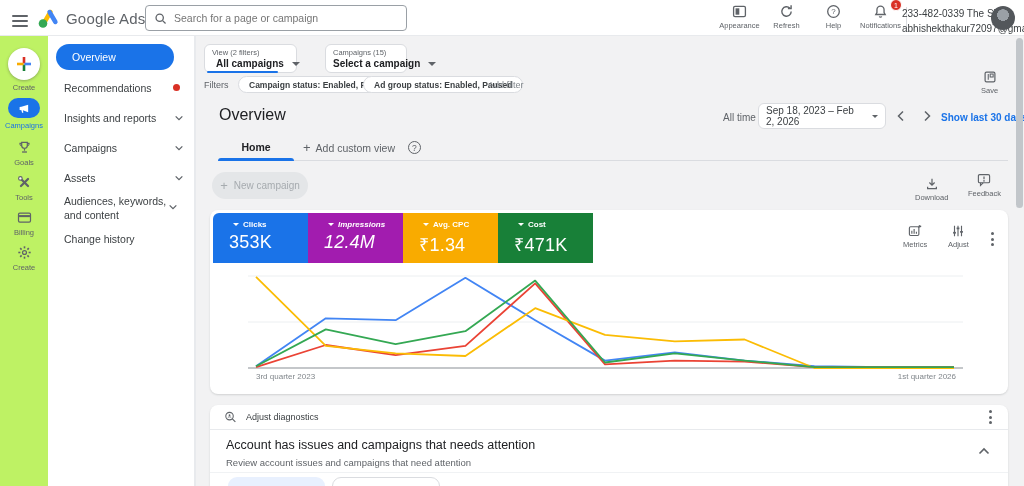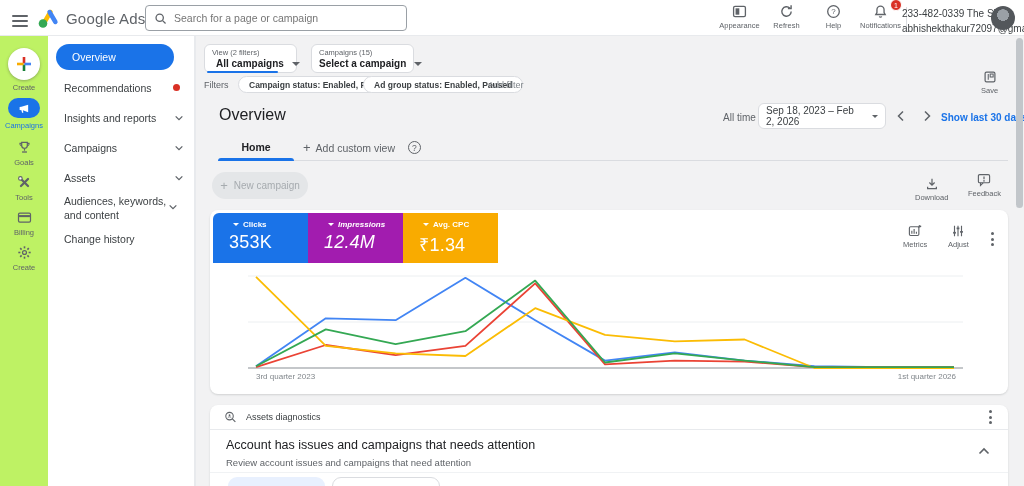--- a/index.html
+++ b/index.html
@@ -260,21 +260,21 @@
     <div class="dd-value">
       <svg width="10" height="10" viewBox="0 0 12 12">
           <path d="M1.5 6.2 6 2.2l4.5 4V11h-9z" fill="none" stroke="#3c4043" stroke-width="1.3"></path>
         </svg>
       <span>All campaigns</span>
       <span class="caret"></span>
     </div>
     <div class="blue-underline"></div>
   </div>
 
-  <div class="dd-box" style="left:115px;top:8px;width:103px">
+  <div class="dd-box" style="left:129px;top:8px;width:82px">
     <div class="dd-label">Campaigns (15)</div>
     <div class="dd-value">
       <span>Select a campaign</span>
       <span class="caret"></span>
     </div>
   </div>
 
   <div class="icon-col" style="position:absolute;left:785px;top:34px">
     <svg width="14" height="14" viewBox="0 0 16 16">
       <rect x="2.4" y="2.4" width="11.2" height="11.2" rx="1.6" fill="none" stroke="#5f6368" stroke-width="1.4"></rect>
@@ -353,20 +353,27 @@
           <span>Impressions</span>
         </div>
       <div class="sc-val">12.4M</div>
     </div>
     <div class="scorecard" style="background: rgb(249, 171, 0);">
       <div class="sc-head">
           <span class="caret sm white"></span>
           <span>Avg. CPC</span>
         </div>
       <div class="sc-val">₹1.34</div>
+    </div>
+    <div class="scorecard" style="background: rgb(24, 128, 56);">
+      <div class="sc-head">
+          <span class="caret sm white"></span>
+          <span>Cost</span>
+        </div>
+      <div class="sc-val">₹471K</div>
     </div>
   </div>
 
   <div class="icon-col abs" style="left:693px;top:14px">
     <svg width="14" height="14" viewBox="0 0 16 16">
       <rect x="1.6" y="3.2" width="10.8" height="10" rx="1.4" fill="none" stroke="#5f6368" stroke-width="1.3"></rect>
       <line x1="4.4" y1="11" x2="4.4" y2="7.8" stroke="#5f6368" stroke-width="1.3"></line>
       <line x1="7" y1="11" x2="7" y2="5.8" stroke="#5f6368" stroke-width="1.3"></line>
       <line x1="9.6" y1="11" x2="9.6" y2="8.8" stroke="#5f6368" stroke-width="1.3"></line>
       <path d="M13.4 1v3.4M11.7 2.7h3.4" stroke="#5f6368" stroke-width="1.2"></path>
@@ -408,21 +415,21 @@
 </div>
 
 <div class="diag-card">
   <div class="diag-head">
     <svg width="13" height="13" viewBox="0 0 16 16">
       <circle cx="6.8" cy="6.3" r="4.6" fill="none" stroke="#5f6368" stroke-width="1.3"></circle>
       <line x1="10.3" y1="9.8" x2="14" y2="13.5" stroke="#5f6368" stroke-width="1.4"></line>
       <circle cx="6.8" cy="5.2" r="1.1" fill="#5f6368"></circle>
       <path d="M4.6 8.4a2.6 2.6 0 0 1 4.4 0" fill="none" stroke="#5f6368" stroke-width="1.1"></path>
     </svg>
-    <span style="font-size:9px;color:#3c4043">Assets diagnostics</span>
+    <span style="font-size:9px;color:#3c4043">Adjust diagnostics</span>
     <div class="kebab" style="margin-left:auto">
         <i></i>
         <i></i>
         <i></i>
       </div>
   </div>
   <div class="diag-title">Account has issues and campaigns that needs attention</div>
   <div class="diag-sub">Review account issues and campaigns that need attention</div>
   <svg class="abs" style="right:18px;top:42px;cursor:pointer" width="12" height="8" viewBox="0 0 12 8">
       <polyline points="1.5,6.5 6,2 10.5,6.5" fill="none" stroke="#5f6368" stroke-width="1.6"></polyline>

